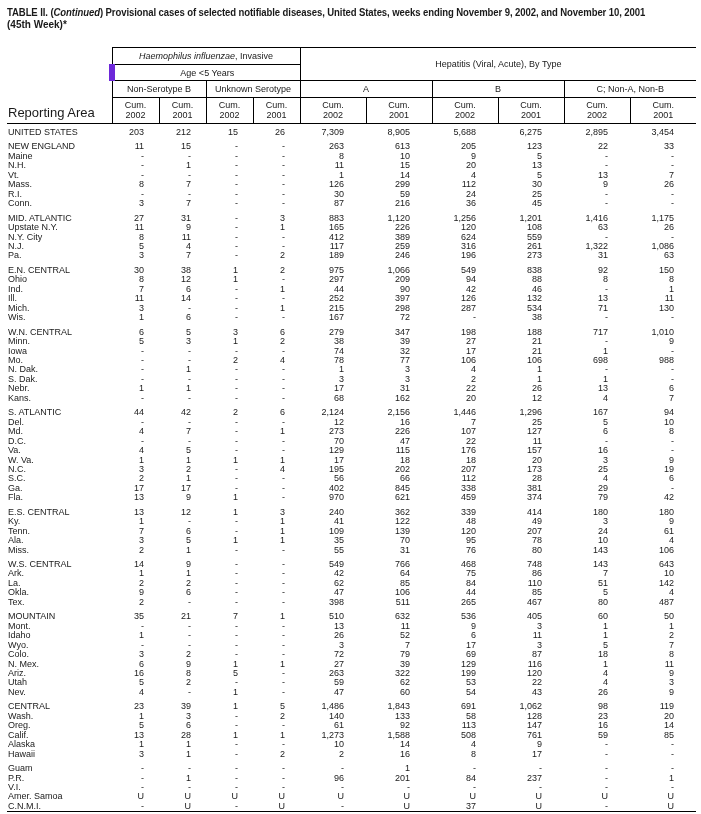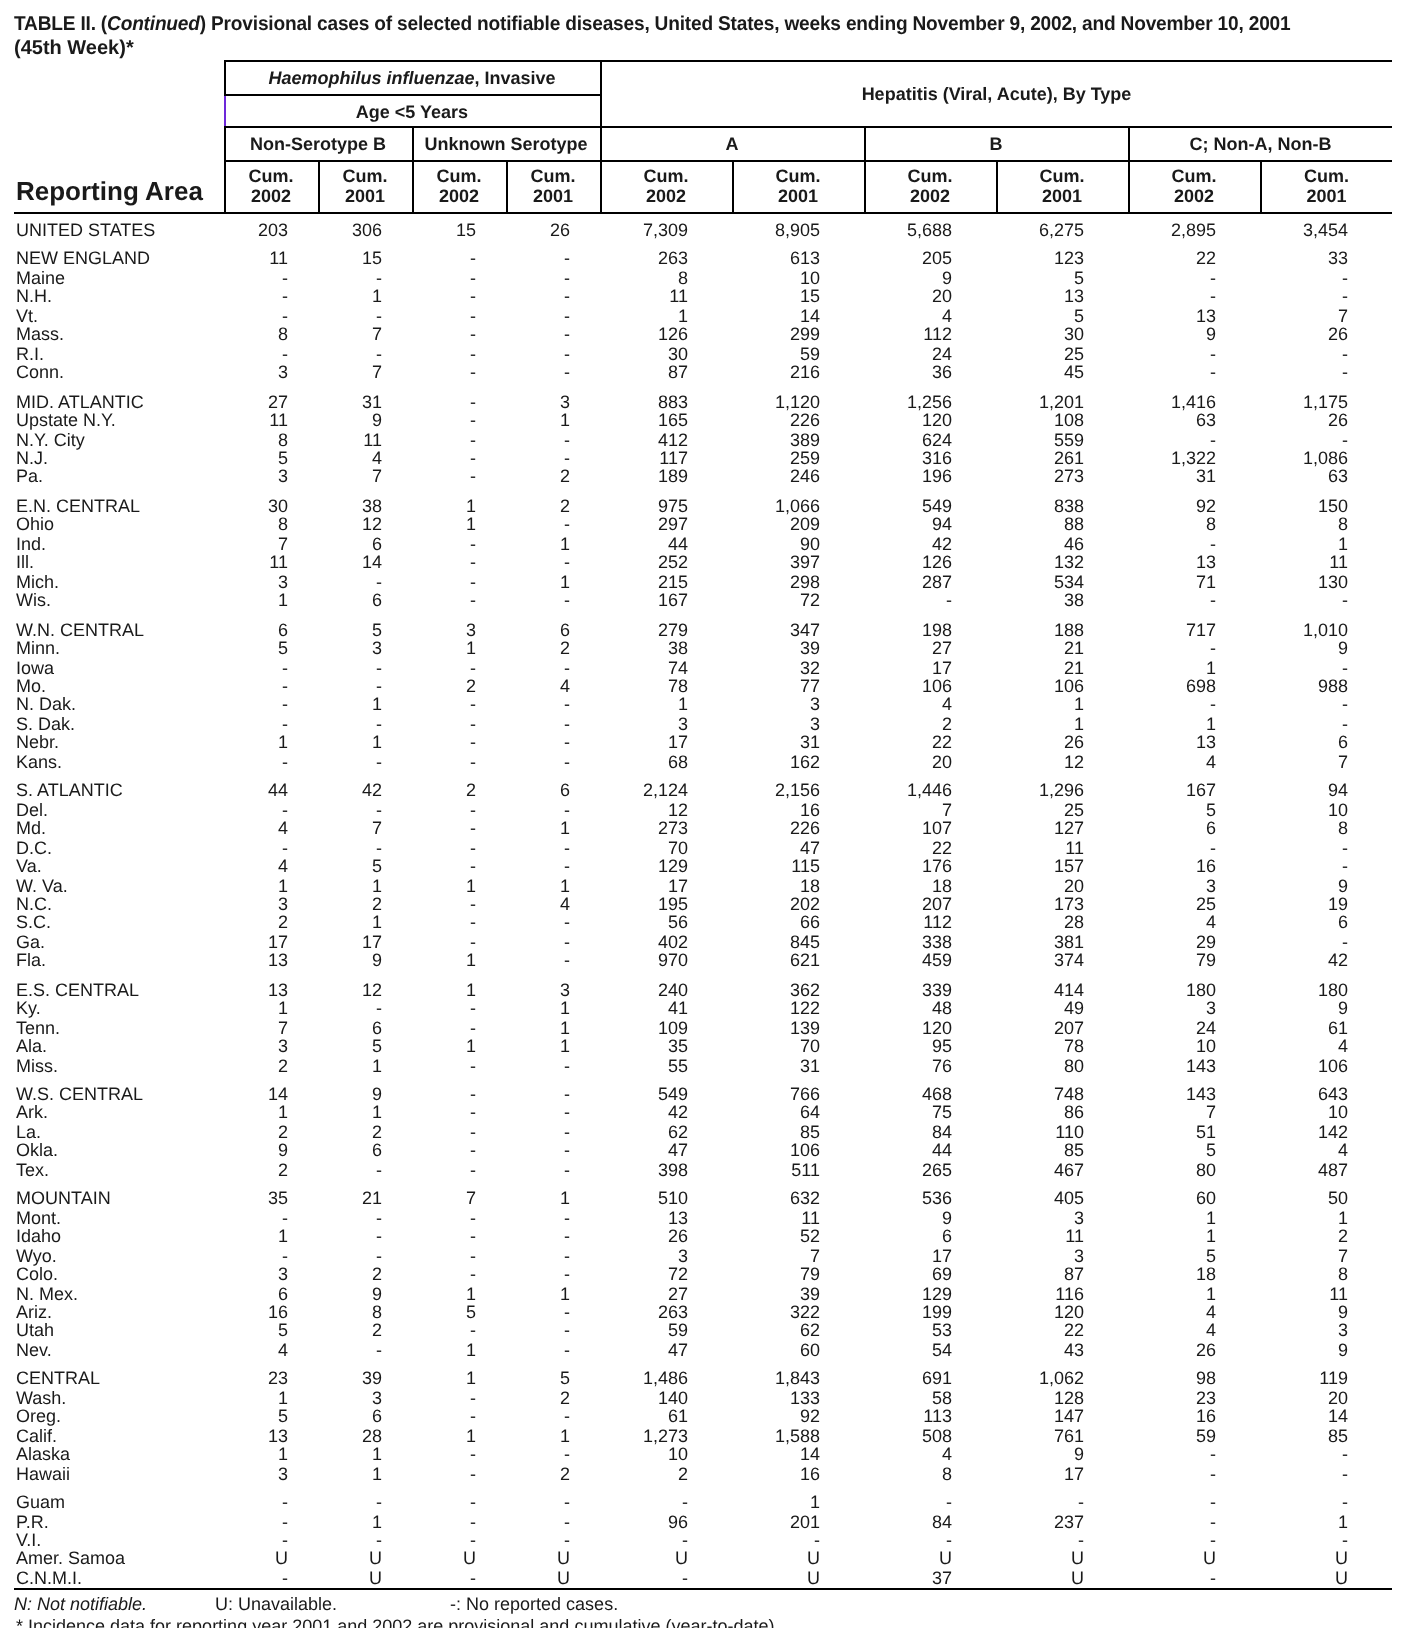--- a/index.html
+++ b/index.html
@@ -18,54 +18,54 @@
     line-height: 11.5px;
     white-space: nowrap;
     transform: scaleX(0.955);
     transform-origin: left top;
     letter-spacing: -0.1px;
   }
   .title-line2 {
     font-weight: bold;
     font-size: 10px;
     line-height: 11.5px;
-    margin-bottom: 0;
+    margin-bottom: 17px;
   }
 
   table {
     border-collapse: collapse;
     table-layout: fixed;
     width: 689px;
     border-bottom: 1.5px solid #000;
   }
   col.c-area { width: 105px; }
   col.c-g1 { width: 47px; }
   col.c-g2 { width: 66px; }
 
-  thead th { padding: 0; font-size: 9px; font-weight: bold; text-align: center; margin-top: 12px; }
+  thead th { padding: 0; font-size: 9px; font-weight: normal; text-align: center; margin-top: 12px; }
   th.area-head {
     text-align: left; vertical-align: bottom;
     padding: 0 0 3px 1px;
     border-bottom: 1.5px solid #000;
     font-size: 13px;
   }
   th.g1-title {
     border-top: 1.5px solid #000;
     border-left: 1px solid #000;
     border-bottom: 1px solid #000;
     height: 16px; vertical-align: middle;
   }
   th.g2-title {
     border-top: 1.5px solid #000;
     border-left: 1px solid #000;
     border-bottom: 1px solid #000;
     vertical-align: middle;
   }
   th.age-sub {
-    border-left: 1px solid #6d28d9;
+    border-left: 6px solid #6d28d9;
     border-bottom: 1px solid #000;
     height: 15px; vertical-align: middle;
   }
   th.subgrp {
     border-bottom: 1px solid #000;
     height: 16px; vertical-align: middle;
   }
   th.subgrp.bl { border-left: 1px solid #000; }
   th.cum {
     border-left: 1px solid #000;
@@ -172,21 +172,21 @@
         <th class="cum">
             <div>Cum.</div>
             <div>2001</div>
           </th>
       </tr>
     </thead>
     <tbody id="table-body">
         <tr class="section">
     <td class="area">UNITED STATES</td>
     <td class="val g1c">203</td>
-    <td class="val g1c">306</td>
+    <td class="val g1c">212</td>
     <td class="val g1c">15</td>
     <td class="val g1c">26</td>
     <td class="val g2c">7,309</td>
     <td class="val g2c">8,905</td>
     <td class="val g2c">5,688</td>
     <td class="val g2c">6,275</td>
     <td class="val g2c">2,895</td>
     <td class="val g2c">3,454</td>
   </tr>
         <tr class="gap section">

